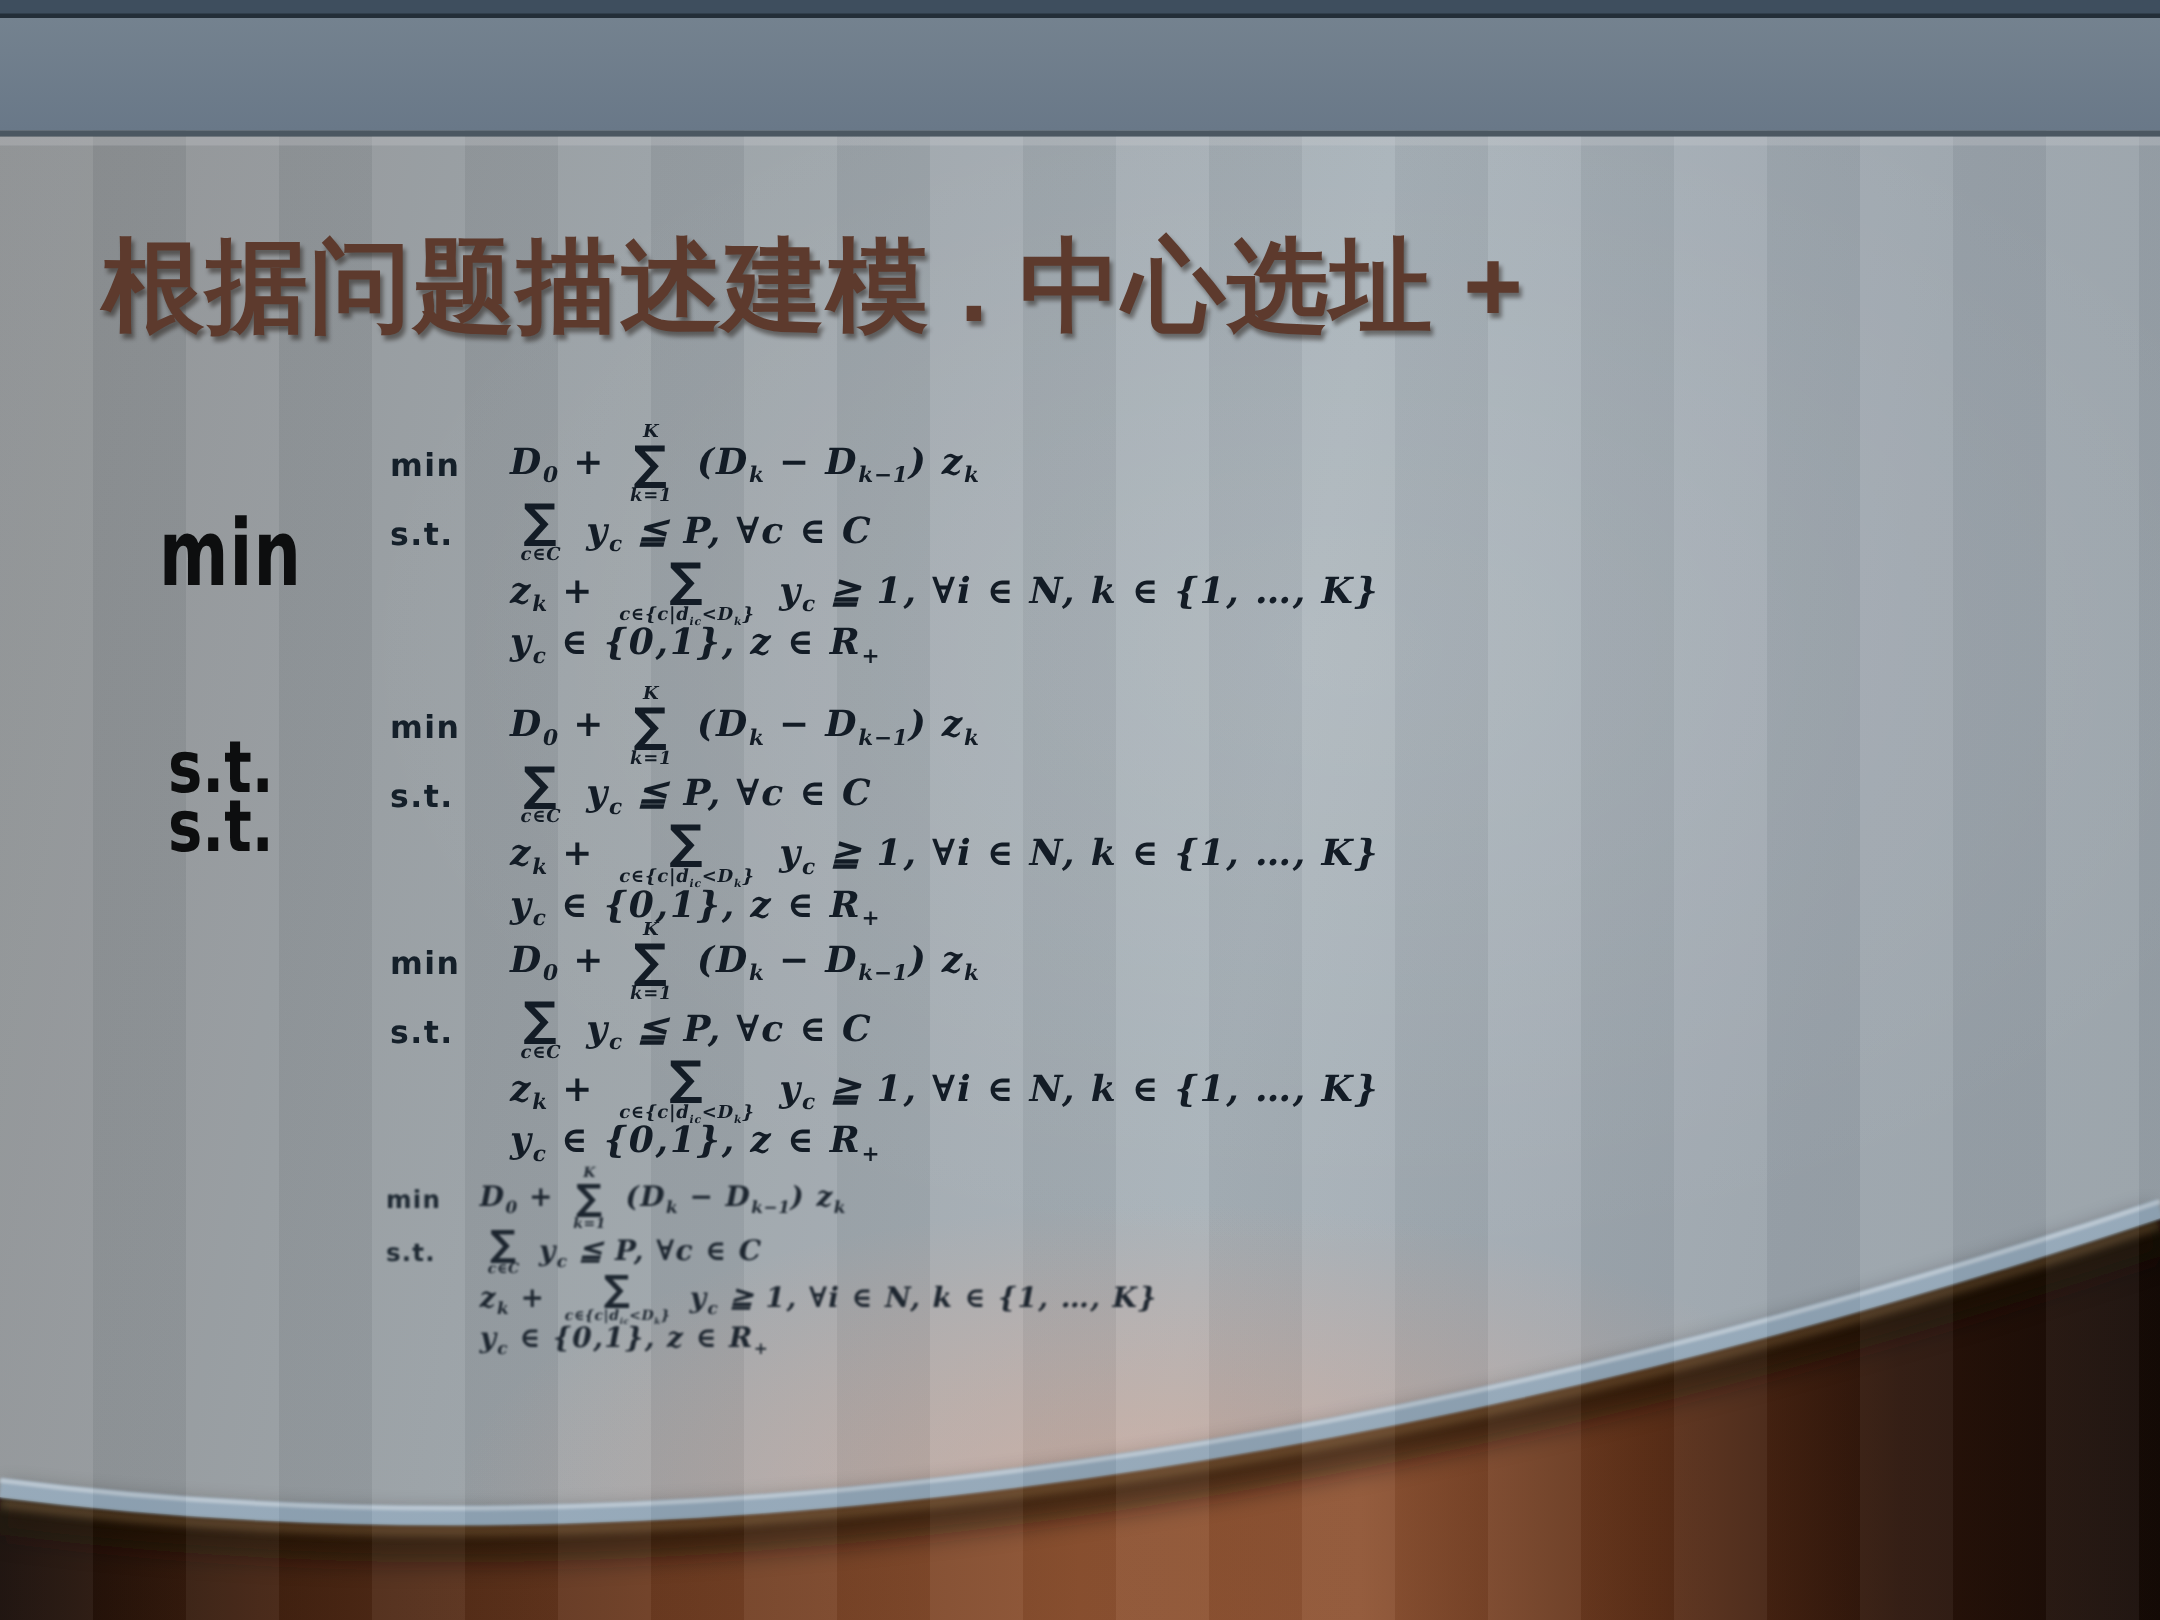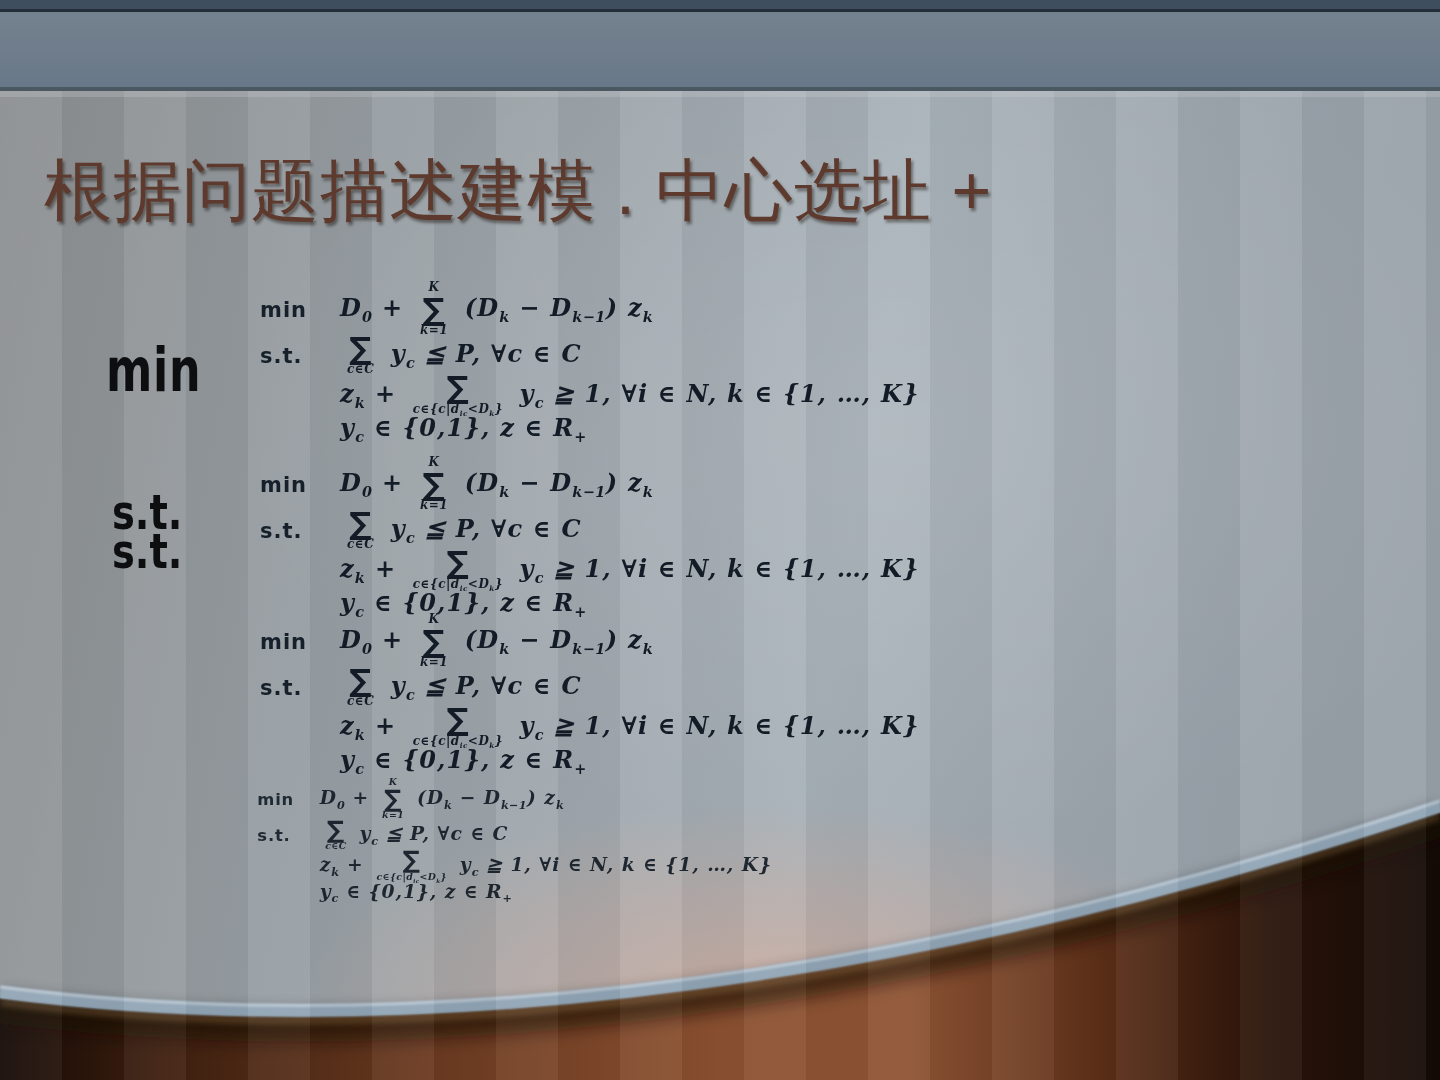--- a/index.html
+++ b/index.html
@@ -16,22 +16,22 @@
   svg.curve{position:absolute;left:0;top:0;}
 
   
   .top-navy{position:absolute;left:0;top:0;width:100%;height:9px;background:#3e4e5e;
     border-bottom:3px solid #232e38;}
   .band-top{position:absolute;left:0;top:12px;width:100%;height:75px;
     background:linear-gradient(180deg,#74828f,#697888);
     border-bottom:4px solid #4b5761;box-shadow:0 6px 0 rgba(210,213,214,0.25);}
 
   
-  .title{position:absolute;left:44px;top:146px;margin:0;white-space:nowrap;
-    font-size:68px;font-weight:normal;letter-spacing:1px;color:#5d3a2d;
+  .title{position:absolute;left:68px;top:146px;margin:0;white-space:nowrap;
+    font-size:68px;font-weight:bold;letter-spacing:1px;color:#5d3a2d;
     text-shadow:2px 3px 3px rgba(20,10,5,0.45);
     font-family:"Liberation Sans",sans-serif;}
 
   
   .lbl{position:absolute;color:#0d0e0f;font-weight:bold;
     font-family:"DejaVu Sans",sans-serif;transform-origin:left top;white-space:nowrap;}
   .lbl-min{left:106px;top:334px;font-size:60px;transform:scale(0.74,1.02);letter-spacing:1px;}
   .lbl-st1{left:112px;top:484px;font-size:48px;transform:scale(0.80,1.0);}
   .lbl-st2{left:112px;top:523px;font-size:48px;transform:scale(0.80,1.0);}
 

